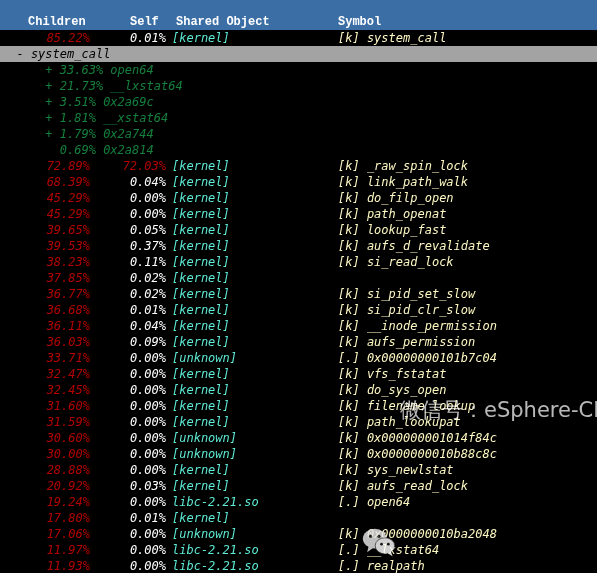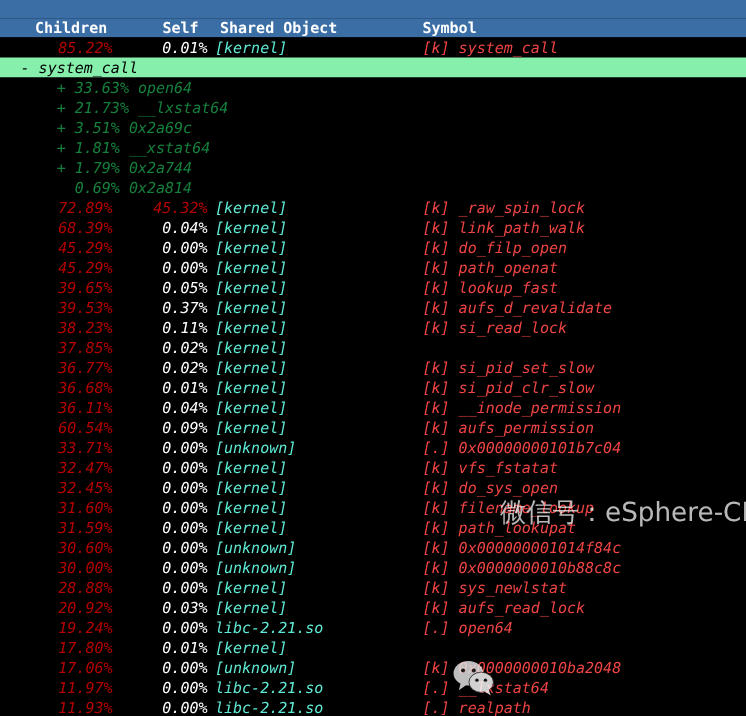--- a/index.html
+++ b/index.html
@@ -31,20 +31,21 @@
   }
   .colheader {
     height: 15px;
     line-height: 15px;
     background: #3a6ea5;
     color: #ffffff;
     font-weight: bold;
     white-space: pre;
     overflow: hidden;
     position: relative;
+    font-family: Liberation Mono, monospace;
   }
   .colheader .ch-cell {
     position: absolute;
     top: 0;
     white-space: pre;
   }
 
   
   .rows {
     position: relative;
@@ -52,32 +53,32 @@
   }
   .row {
     height: 16px;
     line-height: 16px;
     white-space: pre;
     position: relative;
     background: #000000;
     font-style: italic;
   }
   .row.selected {
-    background: #86efac;
+    background: #a3a3a3;
   }
   .cell {
     position: absolute;
     top: 0;
     white-space: pre;
   }
   .c-fold     { left: 2px;   }
   .c-children { left: 28px;  width: 62px; text-align: right; color: #b40000; }
   .c-self     { left: 104px; width: 62px; text-align: right; color: #ffffff; }
   .c-dso      { left: 172px; color: #5eead4; }
-  .c-sym      { left: 338px; color: #ef4444; }
+  .c-sym      { left: 338px; color: #fef9c3; }
 
   .row.selected .c-fold,
   .row.selected .c-children,
   .row.selected .c-self,
   .row.selected .c-dso,
   .row.selected .c-sym,
   .row.selected .c-tree { color: #000000; }
 
   .self-hot { color: #b40000 !important; }
 
@@ -131,32 +132,32 @@
 
   <div class="rows" id="rows">
       <div class="row"><span class="cell c-fold">-</span><span class="cell c-children">85.22%</span><span class="cell c-self">0.01%</span><span class="cell c-dso">[kernel]</span><span class="cell c-sym">[k] system_call</span></div>
       <div class="row selected"><span class="c-tree">  - system_call</span></div>
       <div class="row"><span class="c-tree">      + 33.63% open64</span></div>
       <div class="row"><span class="c-tree">      + 21.73% __lxstat64</span></div>
       <div class="row"><span class="c-tree">      + 3.51% 0x2a69c</span></div>
       <div class="row"><span class="c-tree">      + 1.81% __xstat64</span></div>
       <div class="row"><span class="c-tree">      + 1.79% 0x2a744</span></div>
       <div class="row"><span class="c-tree">        0.69% 0x2a814</span></div>
-      <div class="row"><span class="cell c-fold">+</span><span class="cell c-children">72.89%</span><span class="cell c-self self-hot">45.32%</span><span class="cell c-dso">[kernel]</span><span class="cell c-sym">[k] _raw_spin_lock</span></div>
+      <div class="row"><span class="cell c-fold">+</span><span class="cell c-children">72.89%</span><span class="cell c-self self-hot">72.03%</span><span class="cell c-dso">[kernel]</span><span class="cell c-sym">[k] _raw_spin_lock</span></div>
       <div class="row"><span class="cell c-fold">+</span><span class="cell c-children">68.39%</span><span class="cell c-self">0.04%</span><span class="cell c-dso">[kernel]</span><span class="cell c-sym">[k] link_path_walk</span></div>
       <div class="row"><span class="cell c-fold">+</span><span class="cell c-children">45.29%</span><span class="cell c-self">0.00%</span><span class="cell c-dso">[kernel]</span><span class="cell c-sym">[k] do_filp_open</span></div>
       <div class="row"><span class="cell c-fold">+</span><span class="cell c-children">45.29%</span><span class="cell c-self">0.00%</span><span class="cell c-dso">[kernel]</span><span class="cell c-sym">[k] path_openat</span></div>
       <div class="row"><span class="cell c-fold">+</span><span class="cell c-children">39.65%</span><span class="cell c-self">0.05%</span><span class="cell c-dso">[kernel]</span><span class="cell c-sym">[k] lookup_fast</span></div>
       <div class="row"><span class="cell c-fold">+</span><span class="cell c-children">39.53%</span><span class="cell c-self">0.37%</span><span class="cell c-dso">[kernel]</span><span class="cell c-sym">[k] aufs_d_revalidate</span></div>
       <div class="row"><span class="cell c-fold">+</span><span class="cell c-children">38.23%</span><span class="cell c-self">0.11%</span><span class="cell c-dso">[kernel]</span><span class="cell c-sym">[k] si_read_lock</span></div>
       <div class="row"><span class="cell c-fold">+</span><span class="cell c-children">37.85%</span><span class="cell c-self">0.02%</span><span class="cell c-dso">[kernel]</span></div>
       <div class="row"><span class="cell c-fold">+</span><span class="cell c-children">36.77%</span><span class="cell c-self">0.02%</span><span class="cell c-dso">[kernel]</span><span class="cell c-sym">[k] si_pid_set_slow</span></div>
       <div class="row"><span class="cell c-fold">+</span><span class="cell c-children">36.68%</span><span class="cell c-self">0.01%</span><span class="cell c-dso">[kernel]</span><span class="cell c-sym">[k] si_pid_clr_slow</span></div>
       <div class="row"><span class="cell c-fold">+</span><span class="cell c-children">36.11%</span><span class="cell c-self">0.04%</span><span class="cell c-dso">[kernel]</span><span class="cell c-sym">[k] __inode_permission</span></div>
-      <div class="row"><span class="cell c-fold">+</span><span class="cell c-children">60.54%</span><span class="cell c-self">0.09%</span><span class="cell c-dso">[kernel]</span><span class="cell c-sym">[k] aufs_permission</span></div>
+      <div class="row"><span class="cell c-fold">+</span><span class="cell c-children">36.03%</span><span class="cell c-self">0.09%</span><span class="cell c-dso">[kernel]</span><span class="cell c-sym">[k] aufs_permission</span></div>
       <div class="row"><span class="cell c-fold">+</span><span class="cell c-children">33.71%</span><span class="cell c-self">0.00%</span><span class="cell c-dso">[unknown]</span><span class="cell c-sym">[.] 0x00000000101b7c04</span></div>
       <div class="row"><span class="cell c-fold">+</span><span class="cell c-children">32.47%</span><span class="cell c-self">0.00%</span><span class="cell c-dso">[kernel]</span><span class="cell c-sym">[k] vfs_fstatat</span></div>
       <div class="row"><span class="cell c-fold">+</span><span class="cell c-children">32.45%</span><span class="cell c-self">0.00%</span><span class="cell c-dso">[kernel]</span><span class="cell c-sym">[k] do_sys_open</span></div>
       <div class="row"><span class="cell c-fold">+</span><span class="cell c-children">31.60%</span><span class="cell c-self">0.00%</span><span class="cell c-dso">[kernel]</span><span class="cell c-sym">[k] filename_lookup</span></div>
       <div class="row"><span class="cell c-fold">+</span><span class="cell c-children">31.59%</span><span class="cell c-self">0.00%</span><span class="cell c-dso">[kernel]</span><span class="cell c-sym">[k] path_lookupat</span></div>
       <div class="row"><span class="cell c-fold">+</span><span class="cell c-children">30.60%</span><span class="cell c-self">0.00%</span><span class="cell c-dso">[unknown]</span><span class="cell c-sym">[k] 0x000000001014f84c</span></div>
       <div class="row"><span class="cell c-fold">+</span><span class="cell c-children">30.00%</span><span class="cell c-self">0.00%</span><span class="cell c-dso">[unknown]</span><span class="cell c-sym">[k] 0x0000000010b88c8c</span></div>
       <div class="row"><span class="cell c-fold">+</span><span class="cell c-children">28.88%</span><span class="cell c-self">0.00%</span><span class="cell c-dso">[kernel]</span><span class="cell c-sym">[k] sys_newlstat</span></div>
       <div class="row"><span class="cell c-fold">+</span><span class="cell c-children">20.92%</span><span class="cell c-self">0.03%</span><span class="cell c-dso">[kernel]</span><span class="cell c-sym">[k] aufs_read_lock</span></div>
       <div class="row"><span class="cell c-fold">+</span><span class="cell c-children">19.24%</span><span class="cell c-self">0.00%</span><span class="cell c-dso">libc-2.21.so</span><span class="cell c-sym">[.] open64</span></div>

